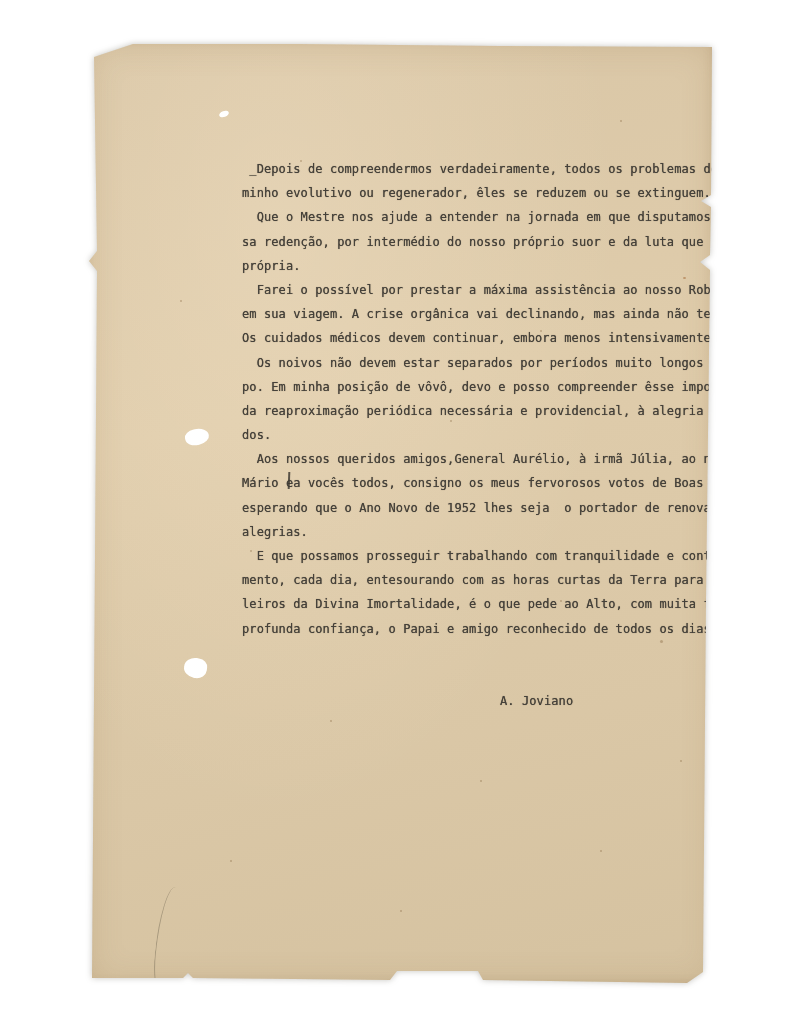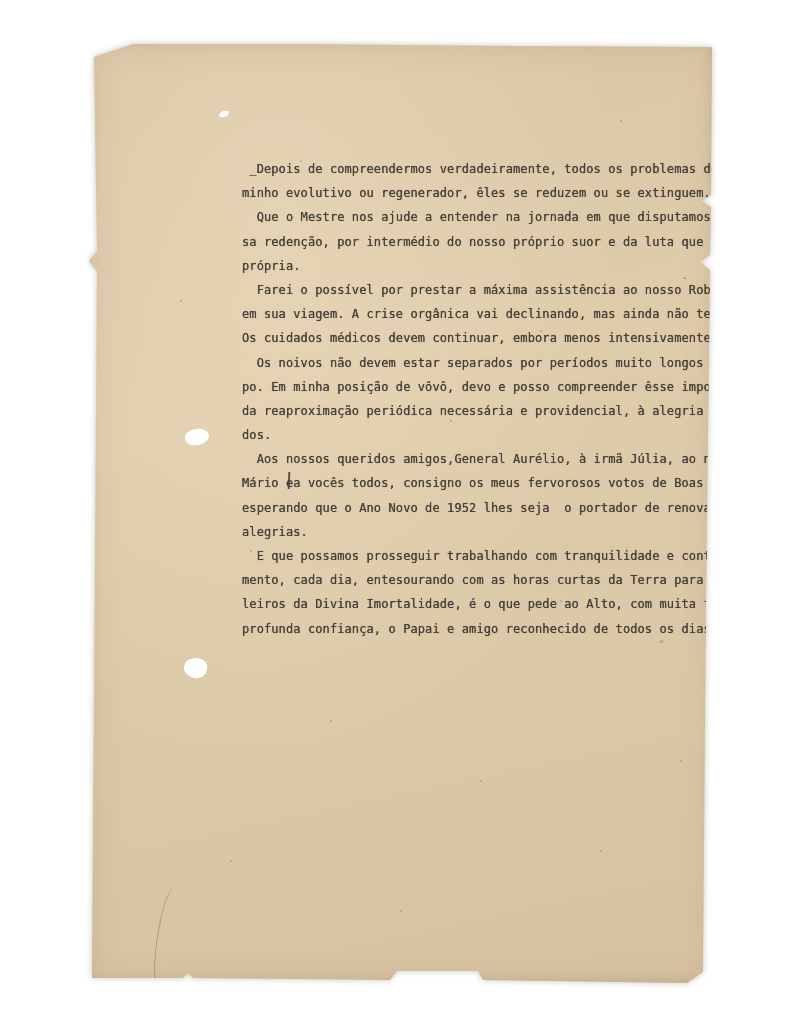--- a/index.html
+++ b/index.html
@@ -77,20 +77,23 @@
 <body>
 
 <div class="scan">
   <div class="paper-wrap">
     <div class="paper">
 
       <div class="pagenum">3</div>
 
       <div class="textblock"><div class="line"> _Depois de compreendermos verdadeiramente, todos os problemas do ca-</div><div class="line">minho evolutivo ou regenerador, êles se reduzem ou se extinguem.</div><div class="line">  Que o Mestre nos ajude a entender na jornada em que disputamos a nos-</div><div class="line">sa redenção, por intermédio do nosso próprio suor e da luta que nos é</div><div class="line">própria.</div><div class="line">  Farei o possível por prestar a máxima assistência ao nosso Roberto,</div><div class="line">em sua viagem. A crise orgânica vai declinando, mas ainda não terminou.</div><div class="line">Os cuidados médicos devem continuar, embora menos intensivamente.</div><div class="line">  Os noivos não devem estar separados por períodos muito longos de tem-</div><div class="line">po. Em minha posição de vôvô, devo e posso compreender êsse impositivo.</div><div class="line">da reaproximação periódica necessária e providencial, à alegria de to-</div><div class="line">dos.</div><div class="line">  Aos nossos queridos amigos,General Aurélio, à irmã Júlia, ao nosso</div><div class="line">Mário ea vocês todos, consigno os meus fervorosos votos de Boas Festas,</div><div class="line">esperando que o Ano Novo de 1952 lhes seja  o portador de renovadas</div><div class="line">alegrias.</div><div class="line">  E que possamos prosseguir trabalhando com tranquilidade e contenta-</div><div class="line">mento, cada dia, entesourando com as horas curtas da Terra para os ce-</div><div class="line">leiros da Divina Imortalidade, é o que pede ao Alto, com muita fé e</div><div class="line">profunda confiança, o Papai e amigo reconhecido de todos os dias.</div></div>
 
+      <div class="textblock" style="top:599px;">
+        <div class="signature">A. Joviano</div>
+      </div>
 
       <div class="correction-mark"></div>
 
       <div class="hole hole-1"></div>
       <div class="hole hole-2"></div>
       <div class="hole hole-3"></div>
 
       <div class="smudge">
         <i class="smudge-core"></i>
       </div>

